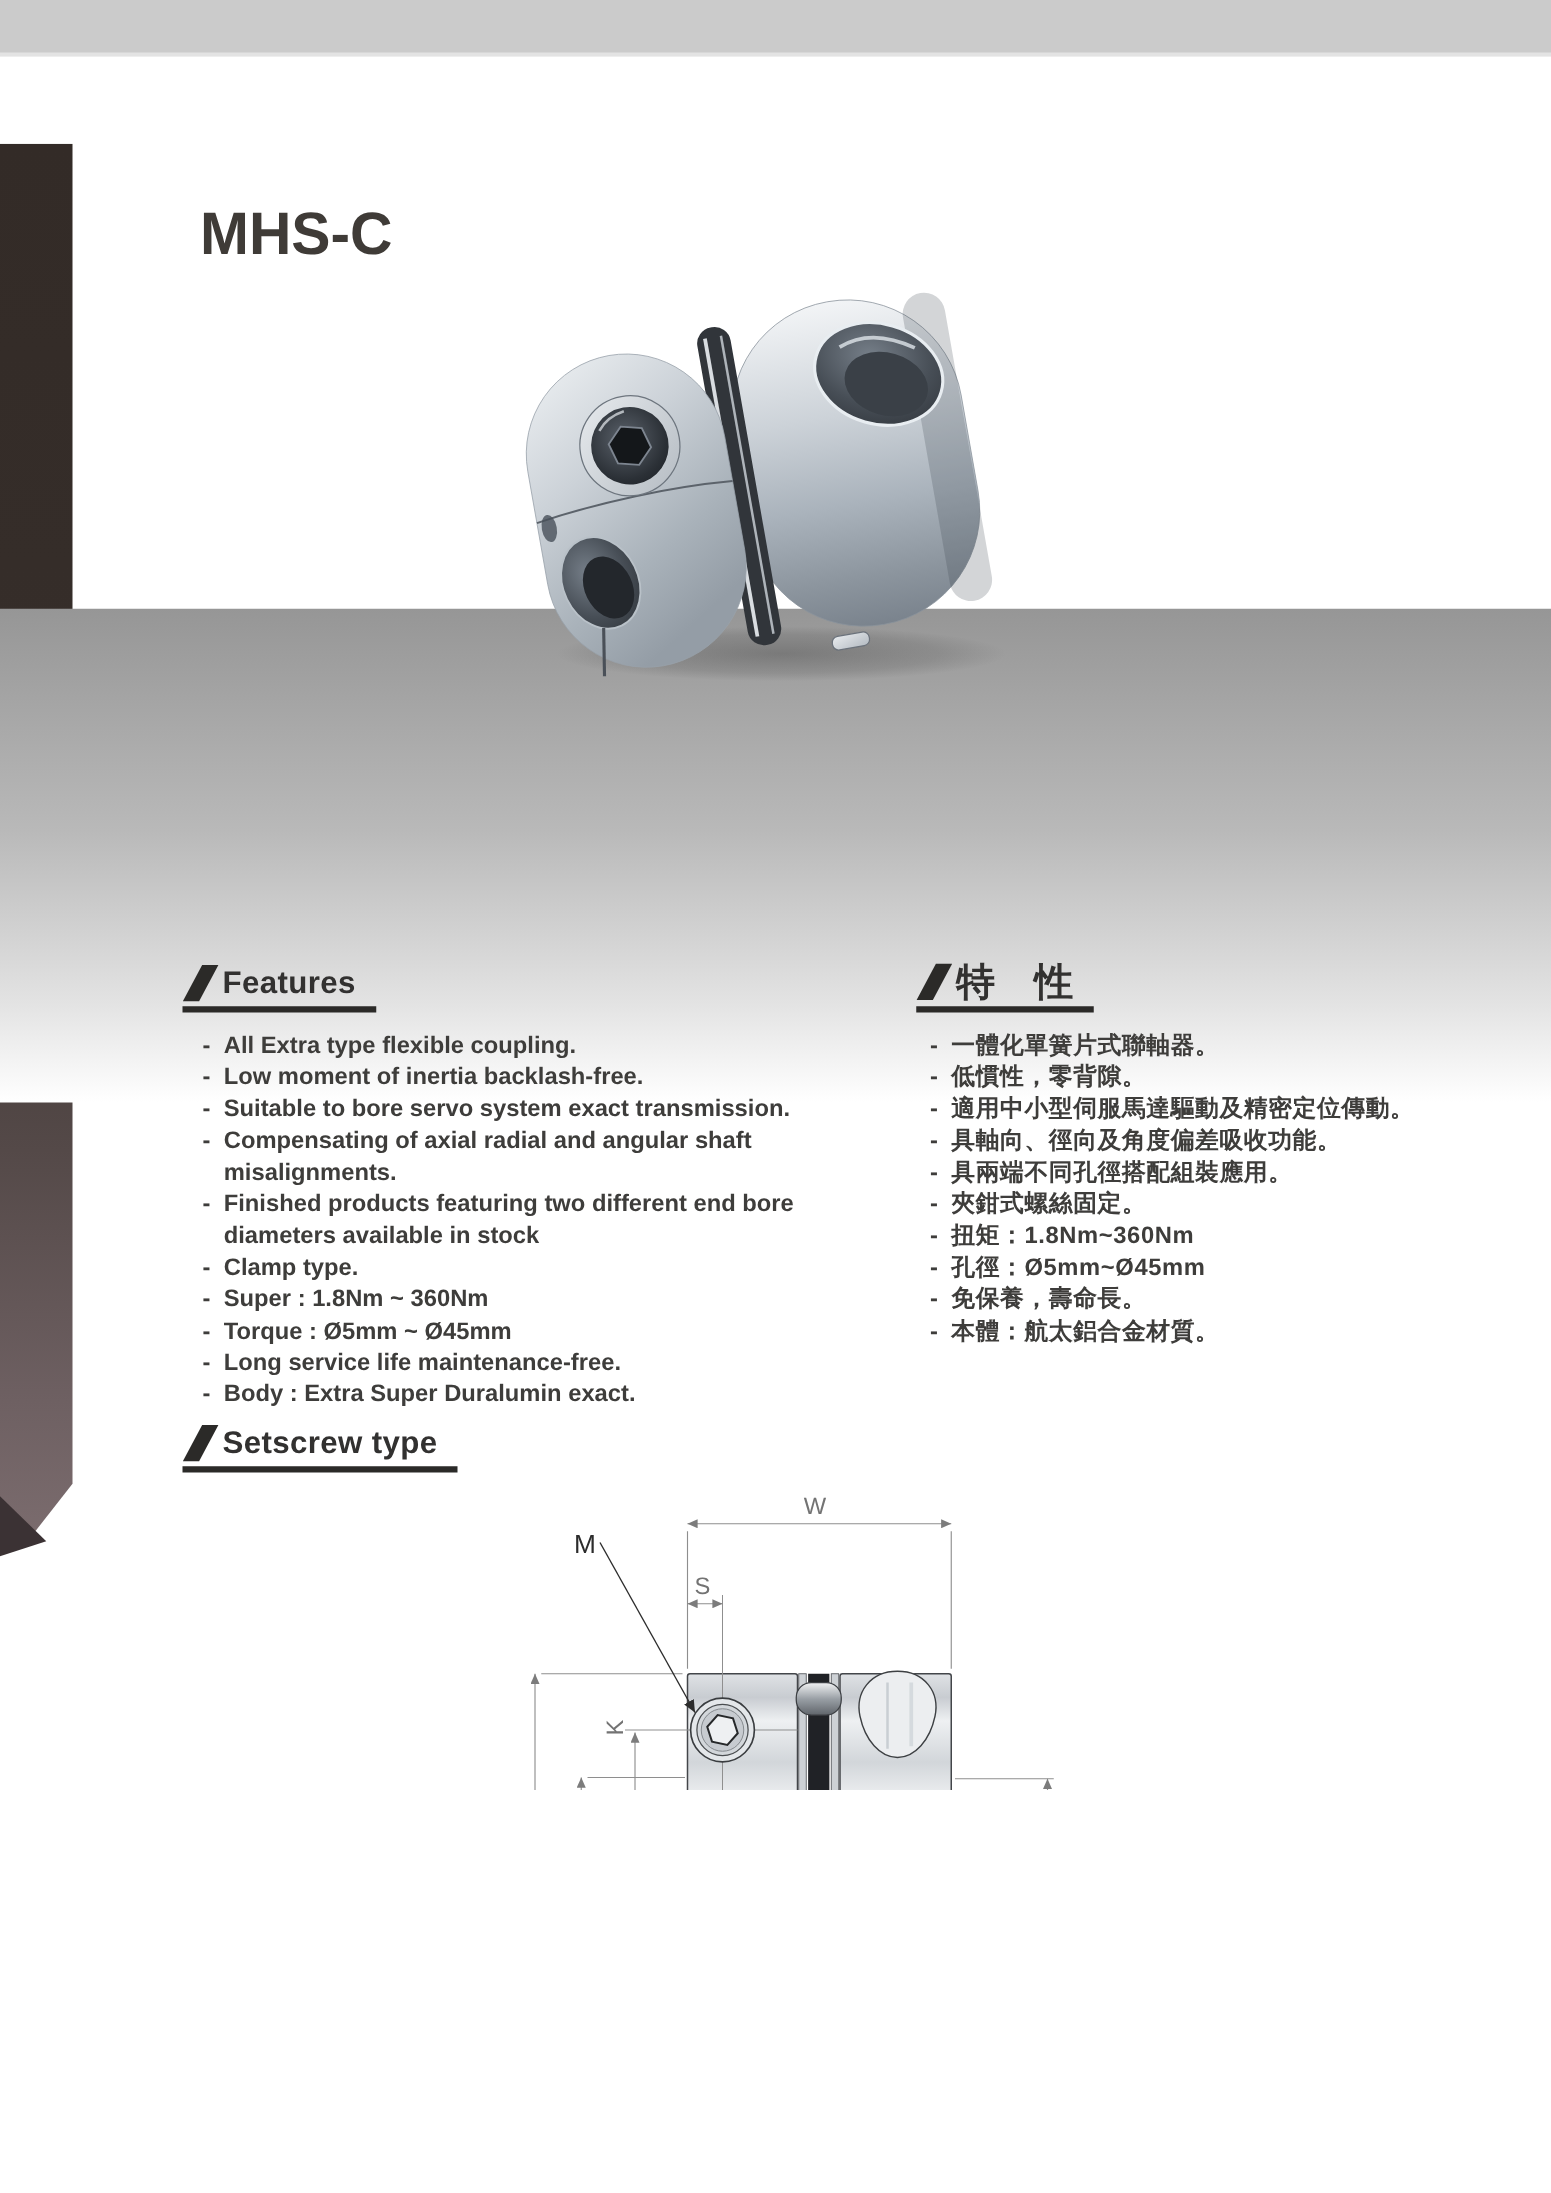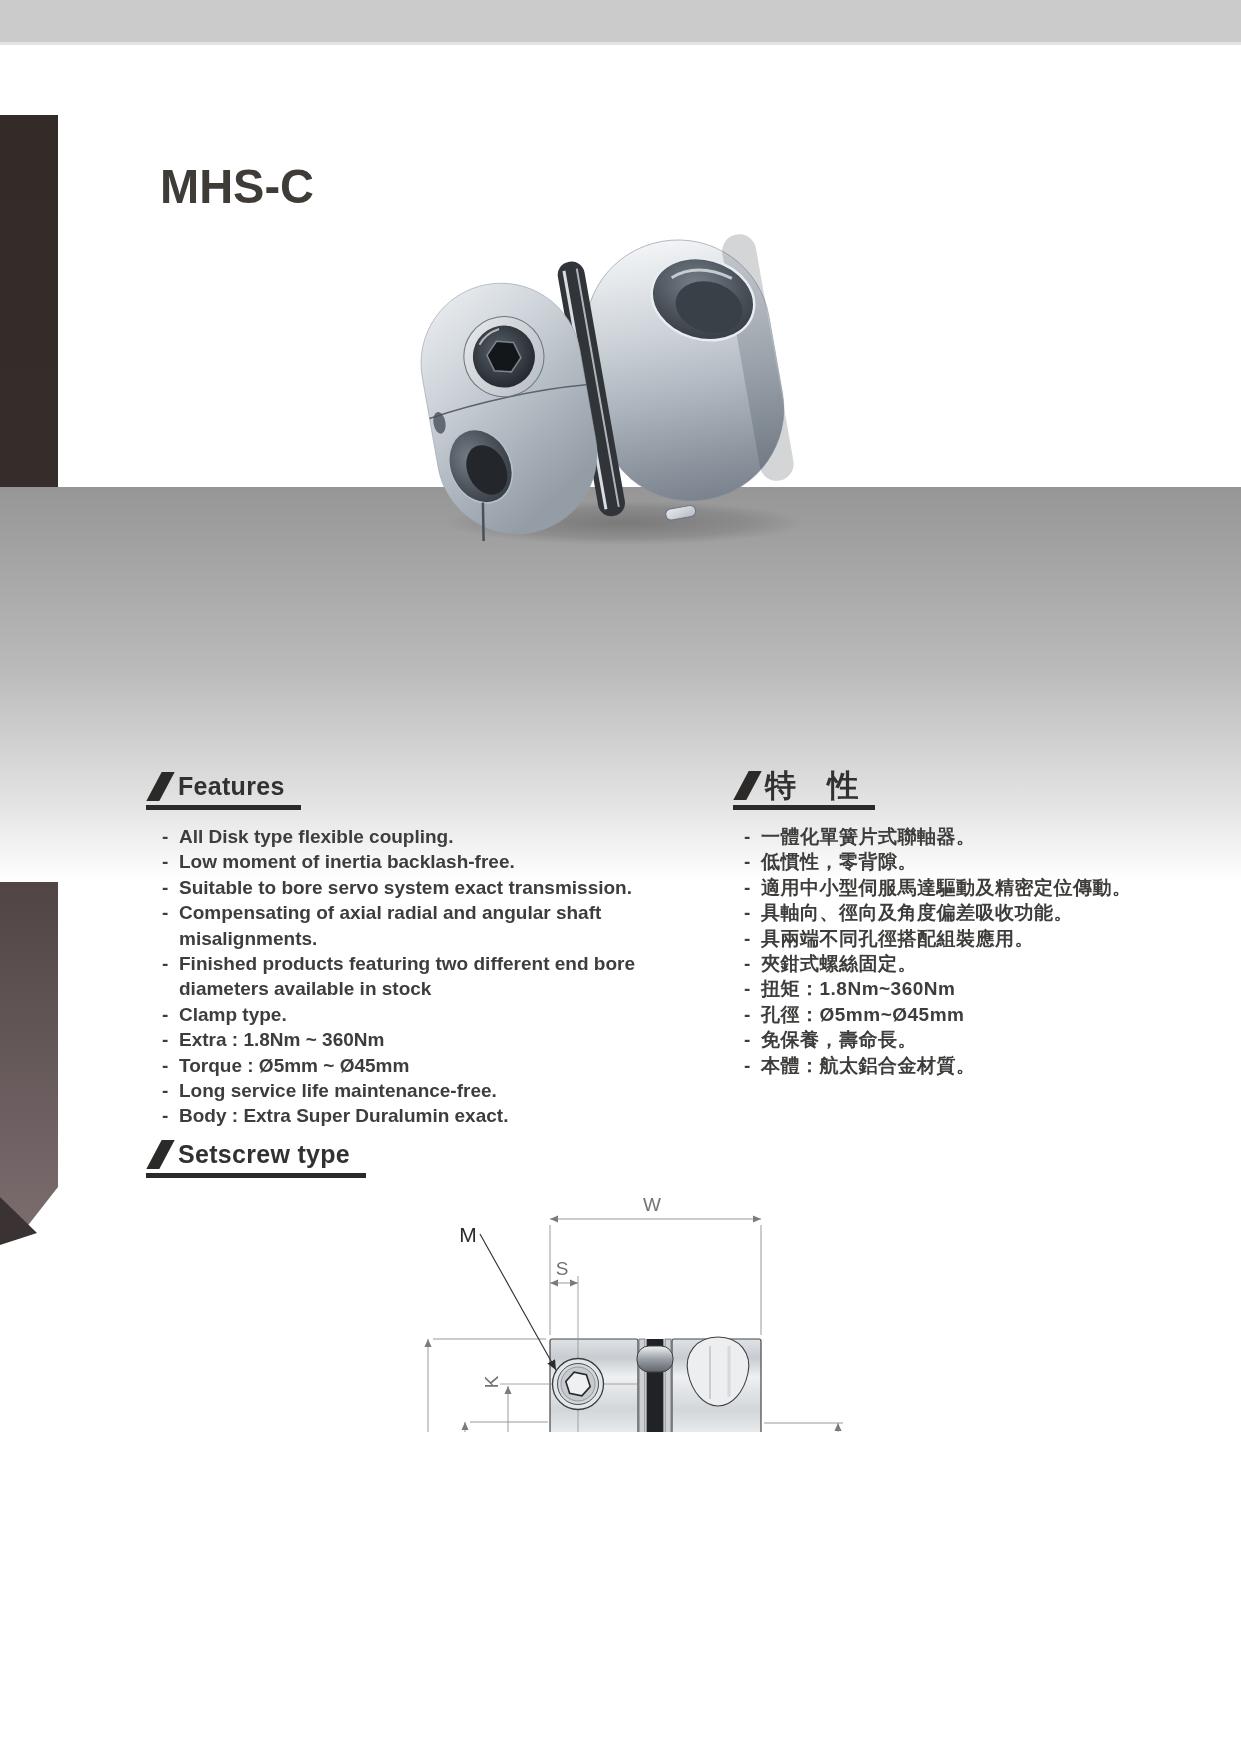--- a/index.html
+++ b/index.html
@@ -146,21 +146,21 @@
   </div>
 
   <div class="sec-head cn head-cn">
     <div class="slash"></div>
     <div class="t">特　性</div>
   </div>
 
   <ul class="blist list-en">
       <li>
         <span class="dash">-</span>
-        <span class="txt">All Disk type flexible coupling.</span>
+        <span class="txt">All Extra type flexible coupling.</span>
       </li>
       <li>
         <span class="dash">-</span>
         <span class="txt">Low moment of inertia backlash-free.</span>
       </li>
       <li>
         <span class="dash">-</span>
         <span class="txt">Suitable to bore servo system exact transmission.</span>
       </li>
       <li>
@@ -170,21 +170,21 @@
       <li>
         <span class="dash">-</span>
         <span class="txt">Finished products featuring two different end bore diameters available in stock</span>
       </li>
       <li>
         <span class="dash">-</span>
         <span class="txt">Clamp type.</span>
       </li>
       <li>
         <span class="dash">-</span>
-        <span class="txt">Extra : 1.8Nm ~ 360Nm</span>
+        <span class="txt">Super : 1.8Nm ~ 360Nm</span>
       </li>
       <li>
         <span class="dash">-</span>
         <span class="txt">Torque : Ø5mm ~ Ø45mm</span>
       </li>
       <li>
         <span class="dash">-</span>
         <span class="txt">Long service life maintenance-free.</span>
       </li>
       <li>

